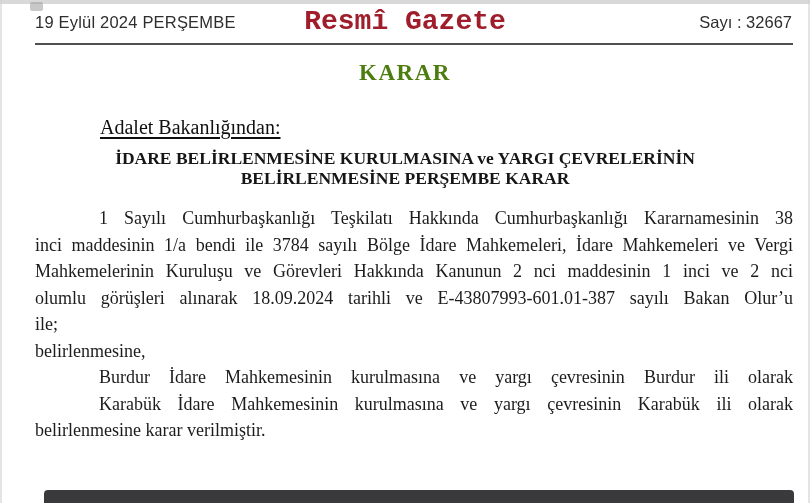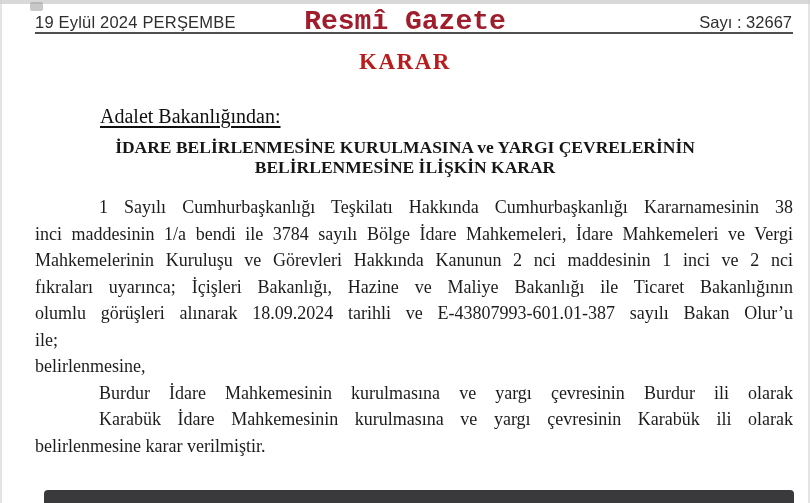--- a/index.html
+++ b/index.html
@@ -14,21 +14,21 @@
     color: #1c1c1c;
   }
   .top-strip {
     position: absolute; top: 0; left: 0; right: 0; height: 4px;
     background: #cfcfcf; opacity: 0.8;
   }
   .top-smudge {
     position: absolute; top: 2px; left: 30px; width: 13px; height: 9px;
     background: #9a9a9a; border-radius: 2px; opacity: 0.55;
   }
-  .header { position: relative; height: 32px; }
+  .header { position: relative; height: 43px; }
   .date {
     position: absolute; left: 35px; top: 13px;
     font-family: "Liberation Sans", sans-serif;
     font-size: 16.5px; color: #2e2e2e; letter-spacing: 0.2px;
   }
   .masthead {
     position: absolute; left: 0; right: 0; top: 6px;
     text-align: center;
     font-family: Liberation Mono, monospace;
     font-weight: bold; font-size: 28px; color: #a01d2c;
@@ -40,21 +40,21 @@
   }
   .rule {
     margin: 0 17px 0 35px;
     border-top: 2px solid #4f4f4f;
     height: 0;
   }
   .section-heading {
     margin: 15px 0 0 0;
     text-align: center;
     font-size: 23px; font-weight: bold; letter-spacing: 1.5px;
-    color: #b91c1c;
+    color: #4d7c0f;
   }
   .authority {
     margin: 30px 0 0 100px;
     font-size: 20px; color: #0f0f0f;
   }
   .authority-text {
     text-decoration: underline;
     text-underline-offset: 3px;
     text-align: center;
   }
@@ -100,27 +100,26 @@
   <div class="rule"></div>
 
   <main>
     <h1 class="section-heading">KARAR</h1>
 
     <div class="authority">
       <span class="authority-text">Adalet Bakanlığından:</span>
     </div>
 
     <div class="dec-title first-line">İDARE BELİRLENMESİNE KURULMASINA ve YARGI ÇEVRELERİNİN</div>
-    <div class="dec-title">BELİRLENMESİNE İLİŞKİN KARAR</div>
+    <div class="dec-title">BELİRLENMESİNE PERŞEMBE KARAR</div>
 
     <div class="body-text" id="body-text">
         <div class="line first">1 Sayılı Cumhurbaşkanlığı Teşkilatı Hakkında Cumhurbaşkanlığı Kararnamesinin 38</div>
         <div class="line">inci maddesinin 1/a bendi ile 3784 sayılı Bölge İdare Mahkemeleri, İdare Mahkemeleri ve Vergi</div>
         <div class="line">Mahkemelerinin Kuruluşu ve Görevleri Hakkında Kanunun 2 nci maddesinin 1 inci ve 2 nci</div>
-        <div class="line">fıkraları uyarınca; İçişleri Bakanlığı, Hazine ve Maliye Bakanlığı ile Ticaret Bakanlığının</div>
         <div class="line">olumlu görüşleri alınarak 18.09.2024 tarihli ve E-43807993-601.01-387 sayılı Bakan Olur’u</div>
         <div class="line last">ile;</div>
         <div class="line last">belirlenmesine,</div>
         <div class="line first">Burdur İdare Mahkemesinin kurulmasına ve yargı çevresinin Burdur ili olarak</div>
         <div class="line first">Karabük İdare Mahkemesinin kurulmasına ve yargı çevresinin Karabük ili olarak</div>
         <div class="line last">belirlenmesine karar verilmiştir.</div>
       </div>
   </main>
 
   <div class="bottom-bar"></div>

